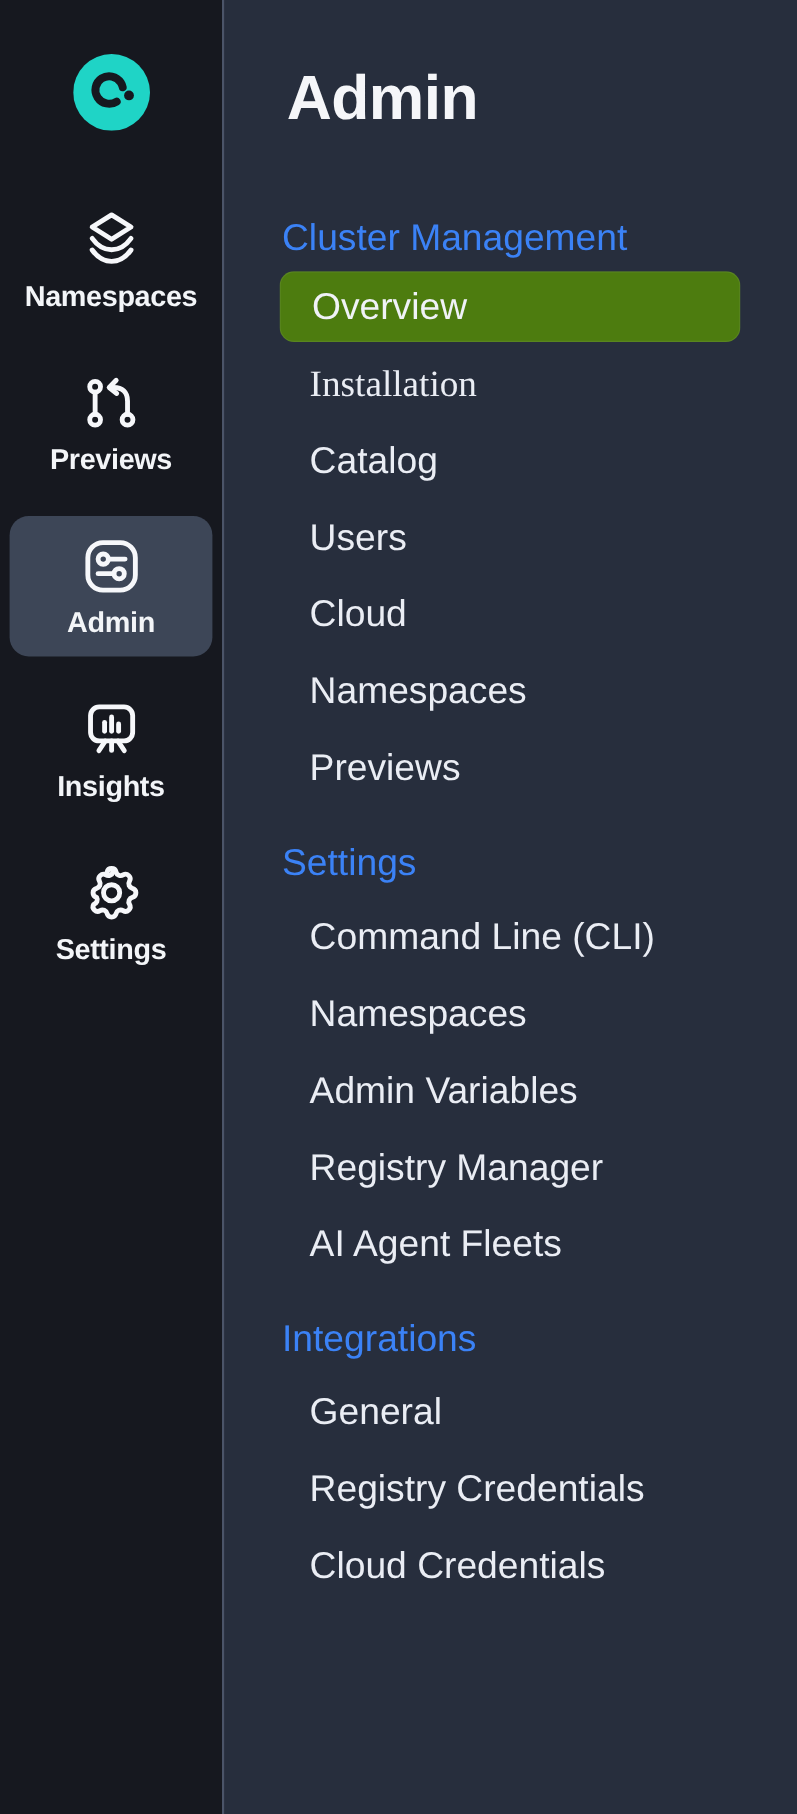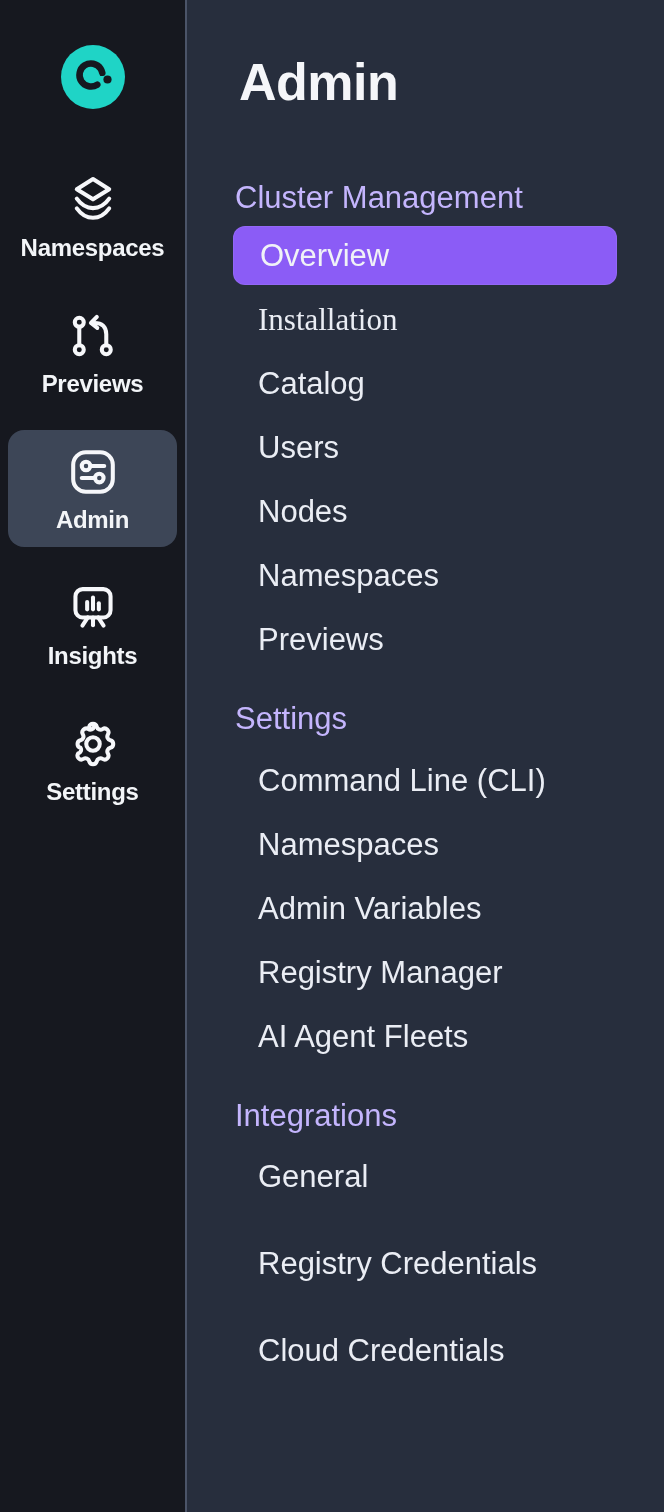--- a/index.html
+++ b/index.html
@@ -45,46 +45,46 @@
     background:#272e3d;
     padding:52px 47px 0 48px;
     color:#eaedf4;
   }
   .panel-title {
     font-size:52px; font-weight:700; letter-spacing:-0.5px;
     line-height:60px; color:#f5f6f9; margin-left:4px;
   }
   .section-header {
     font-size:31px; font-weight:400; line-height:40px;
-    color:#c4b5fd;
+    color:#3b82f6;
     margin-top:27px;
   }
   .section.first .section-header { margin-top:66px; }
   .nav-list { display:flex; flex-direction:column; }
   .nav-item {
     height:64px;
     display:flex; align-items:center;
     padding-left:23px;
     font-size:31px; line-height:36px;
     color:#eaedf4;
     border-radius:12px;
     cursor:pointer;
     white-space:nowrap;
   }
   .section.first .nav-list .nav-item:nth-child(2) { margin-top:3px;font-family:Liberation Serif, serif; }
   .nav-item.active {
     height:59px;
-    background:#8b5cf6;
+    background:#4d7c0f;
     border:1px solid rgba(255,255,255,0.07);
     margin:8px 0 0 -2px;
     padding-left:26px;
     color:#f0f2f7;
   }
   .sec-settings .nav-list { margin-top:10px; }
-  .sec-integrations .nav-list { margin-top:9px;gap:23px; }
+  .sec-integrations .nav-list { margin-top:9px; }
 </style>
 </head>
 <body>
 
 <nav class="rail">
 
   <div class="logo">
     <svg viewBox="0 0 64 64">
       <circle cx="32" cy="32" r="32" fill="#1fd4c6"></circle>
       <circle cx="30" cy="30" r="11.5" fill="none" stroke="#16181f" stroke-width="6.6" stroke-linecap="round" stroke-dasharray="58.2 14.1" transform="rotate(57 30 30)"></circle>
@@ -156,21 +156,21 @@
 
   <h1 class="panel-title">Admin</h1>
 
   <section class="section first sec-cluster">
     <h2 class="section-header">Cluster Management</h2>
     <div class="nav-list">
       <div class="nav-item active">Overview</div>
       <div class="nav-item">Installation</div>
       <div class="nav-item">Catalog</div>
       <div class="nav-item">Users</div>
-      <div class="nav-item">Nodes</div>
+      <div class="nav-item">Cloud</div>
       <div class="nav-item">Namespaces</div>
       <div class="nav-item">Previews</div>
     </div>
   </section>
 
   <section class="section sec-settings">
     <h2 class="section-header">Settings</h2>
     <div class="nav-list">
       <div class="nav-item">Command Line (CLI)</div>
       <div class="nav-item">Namespaces</div>

